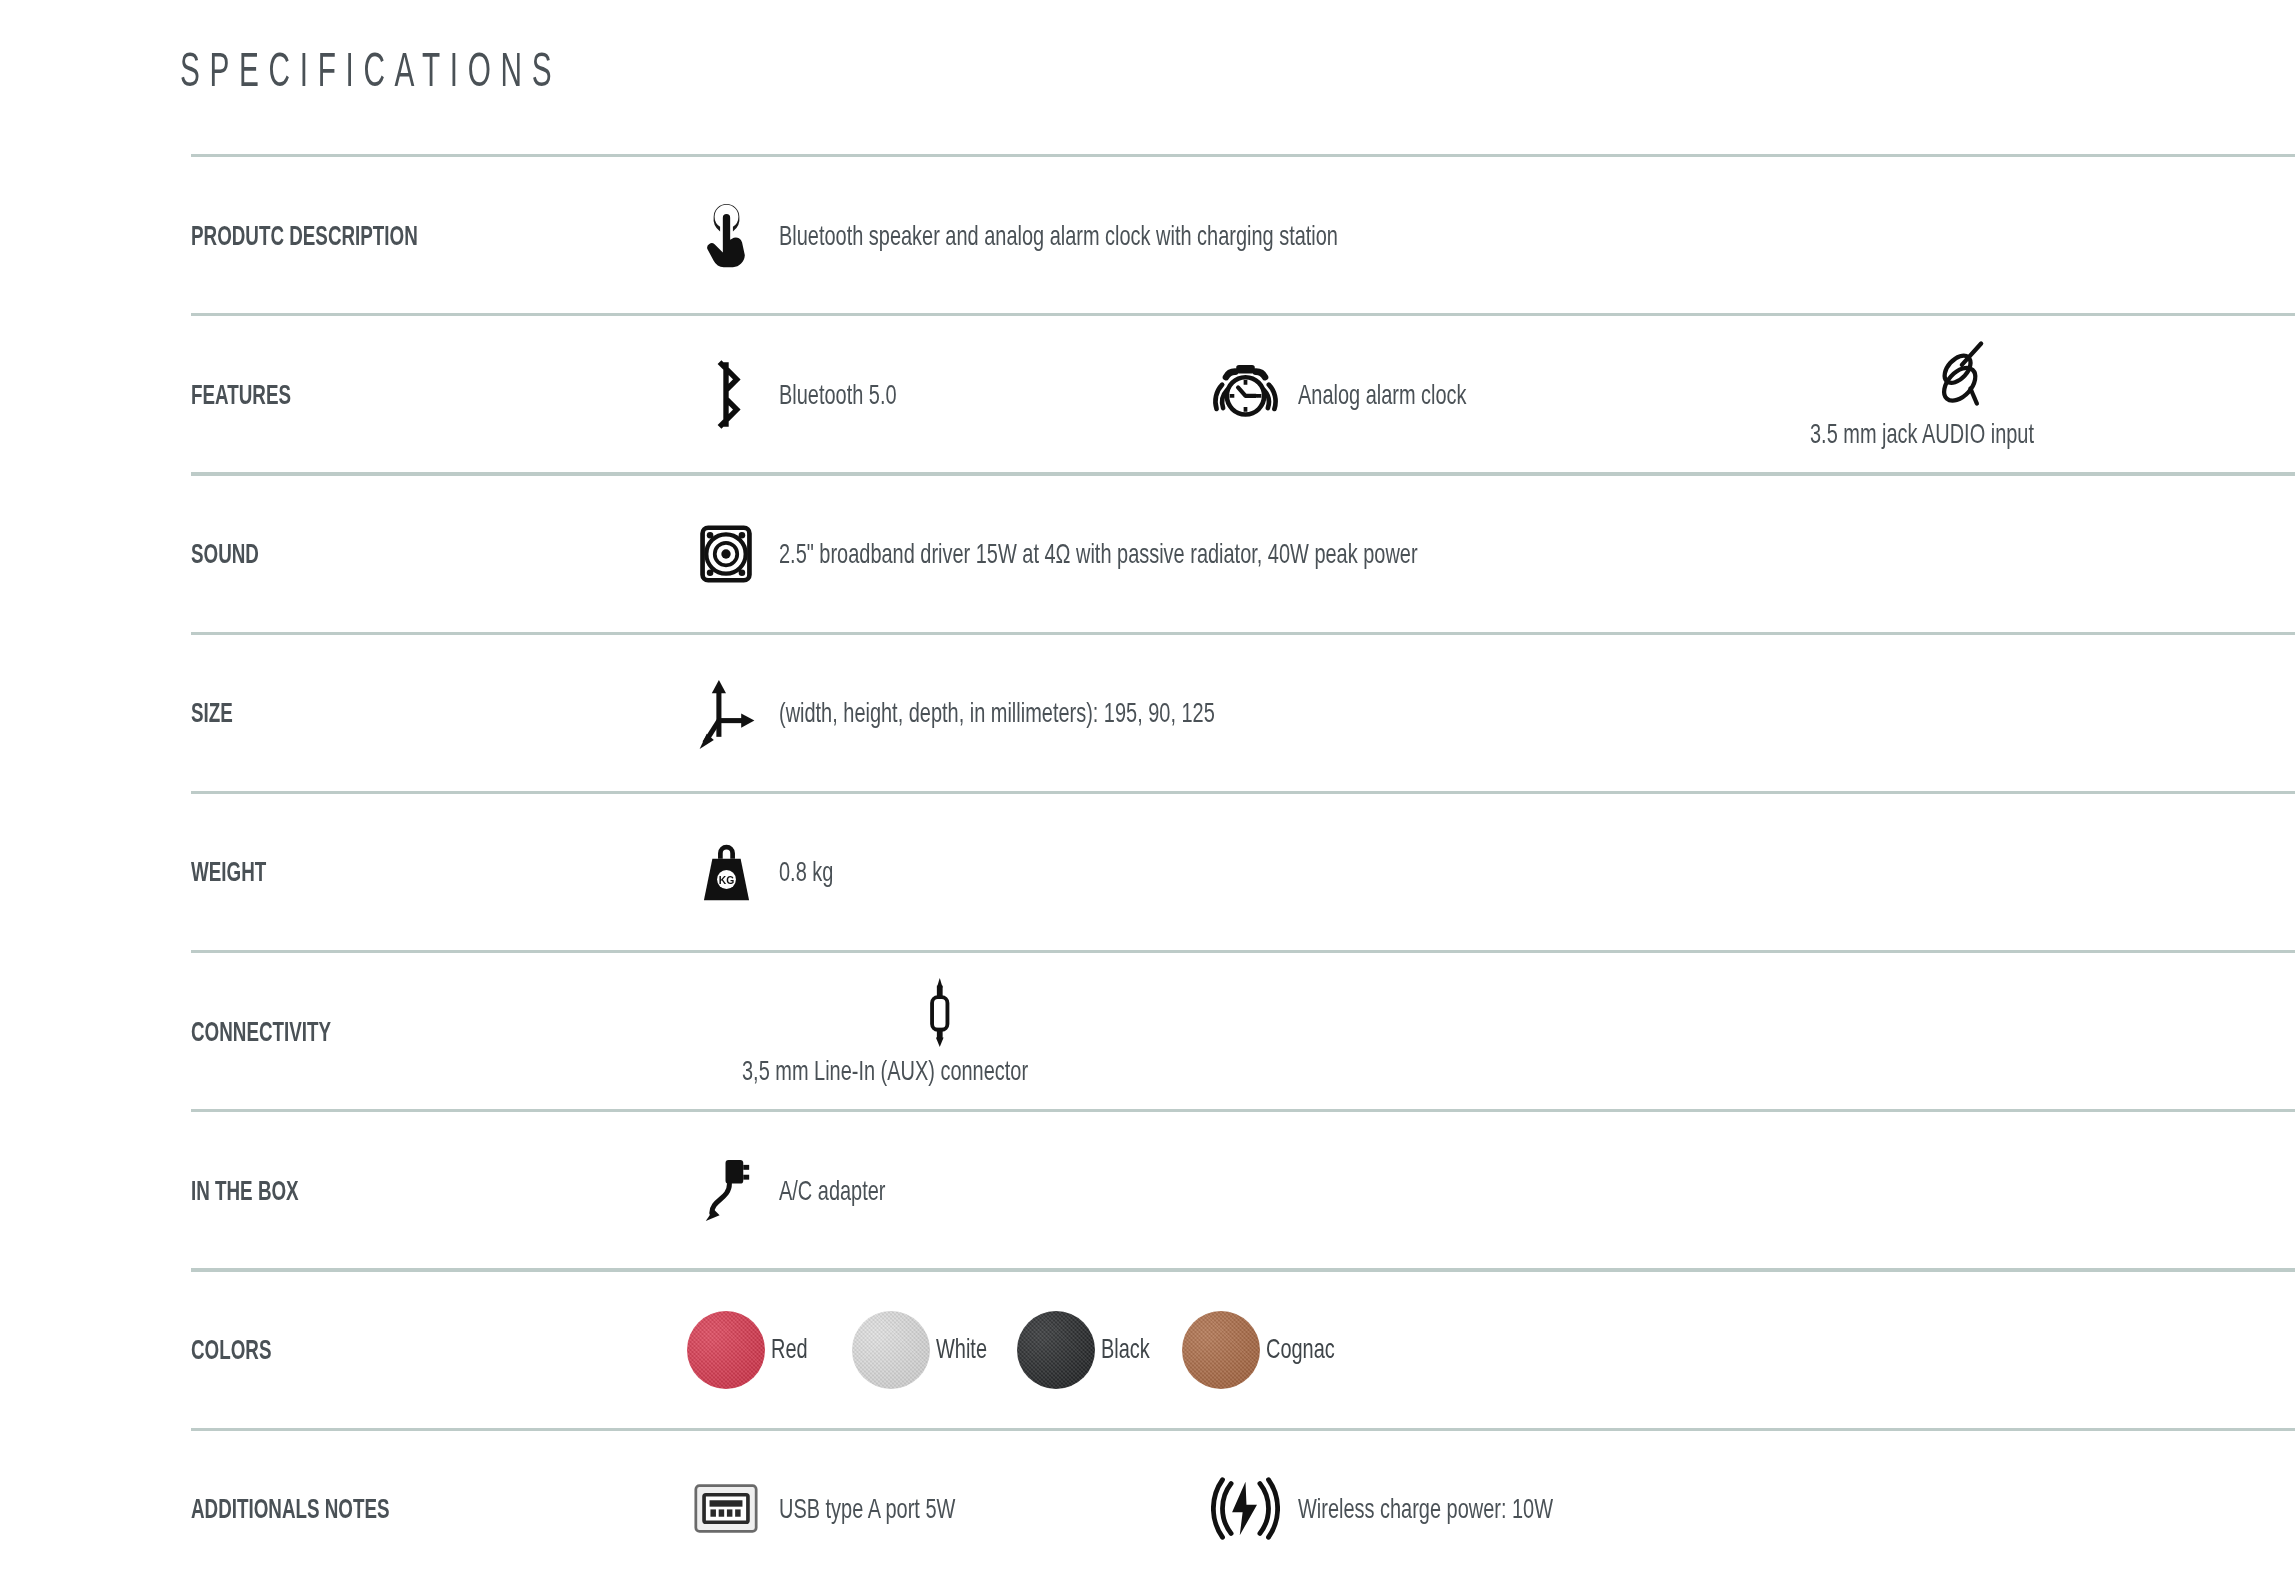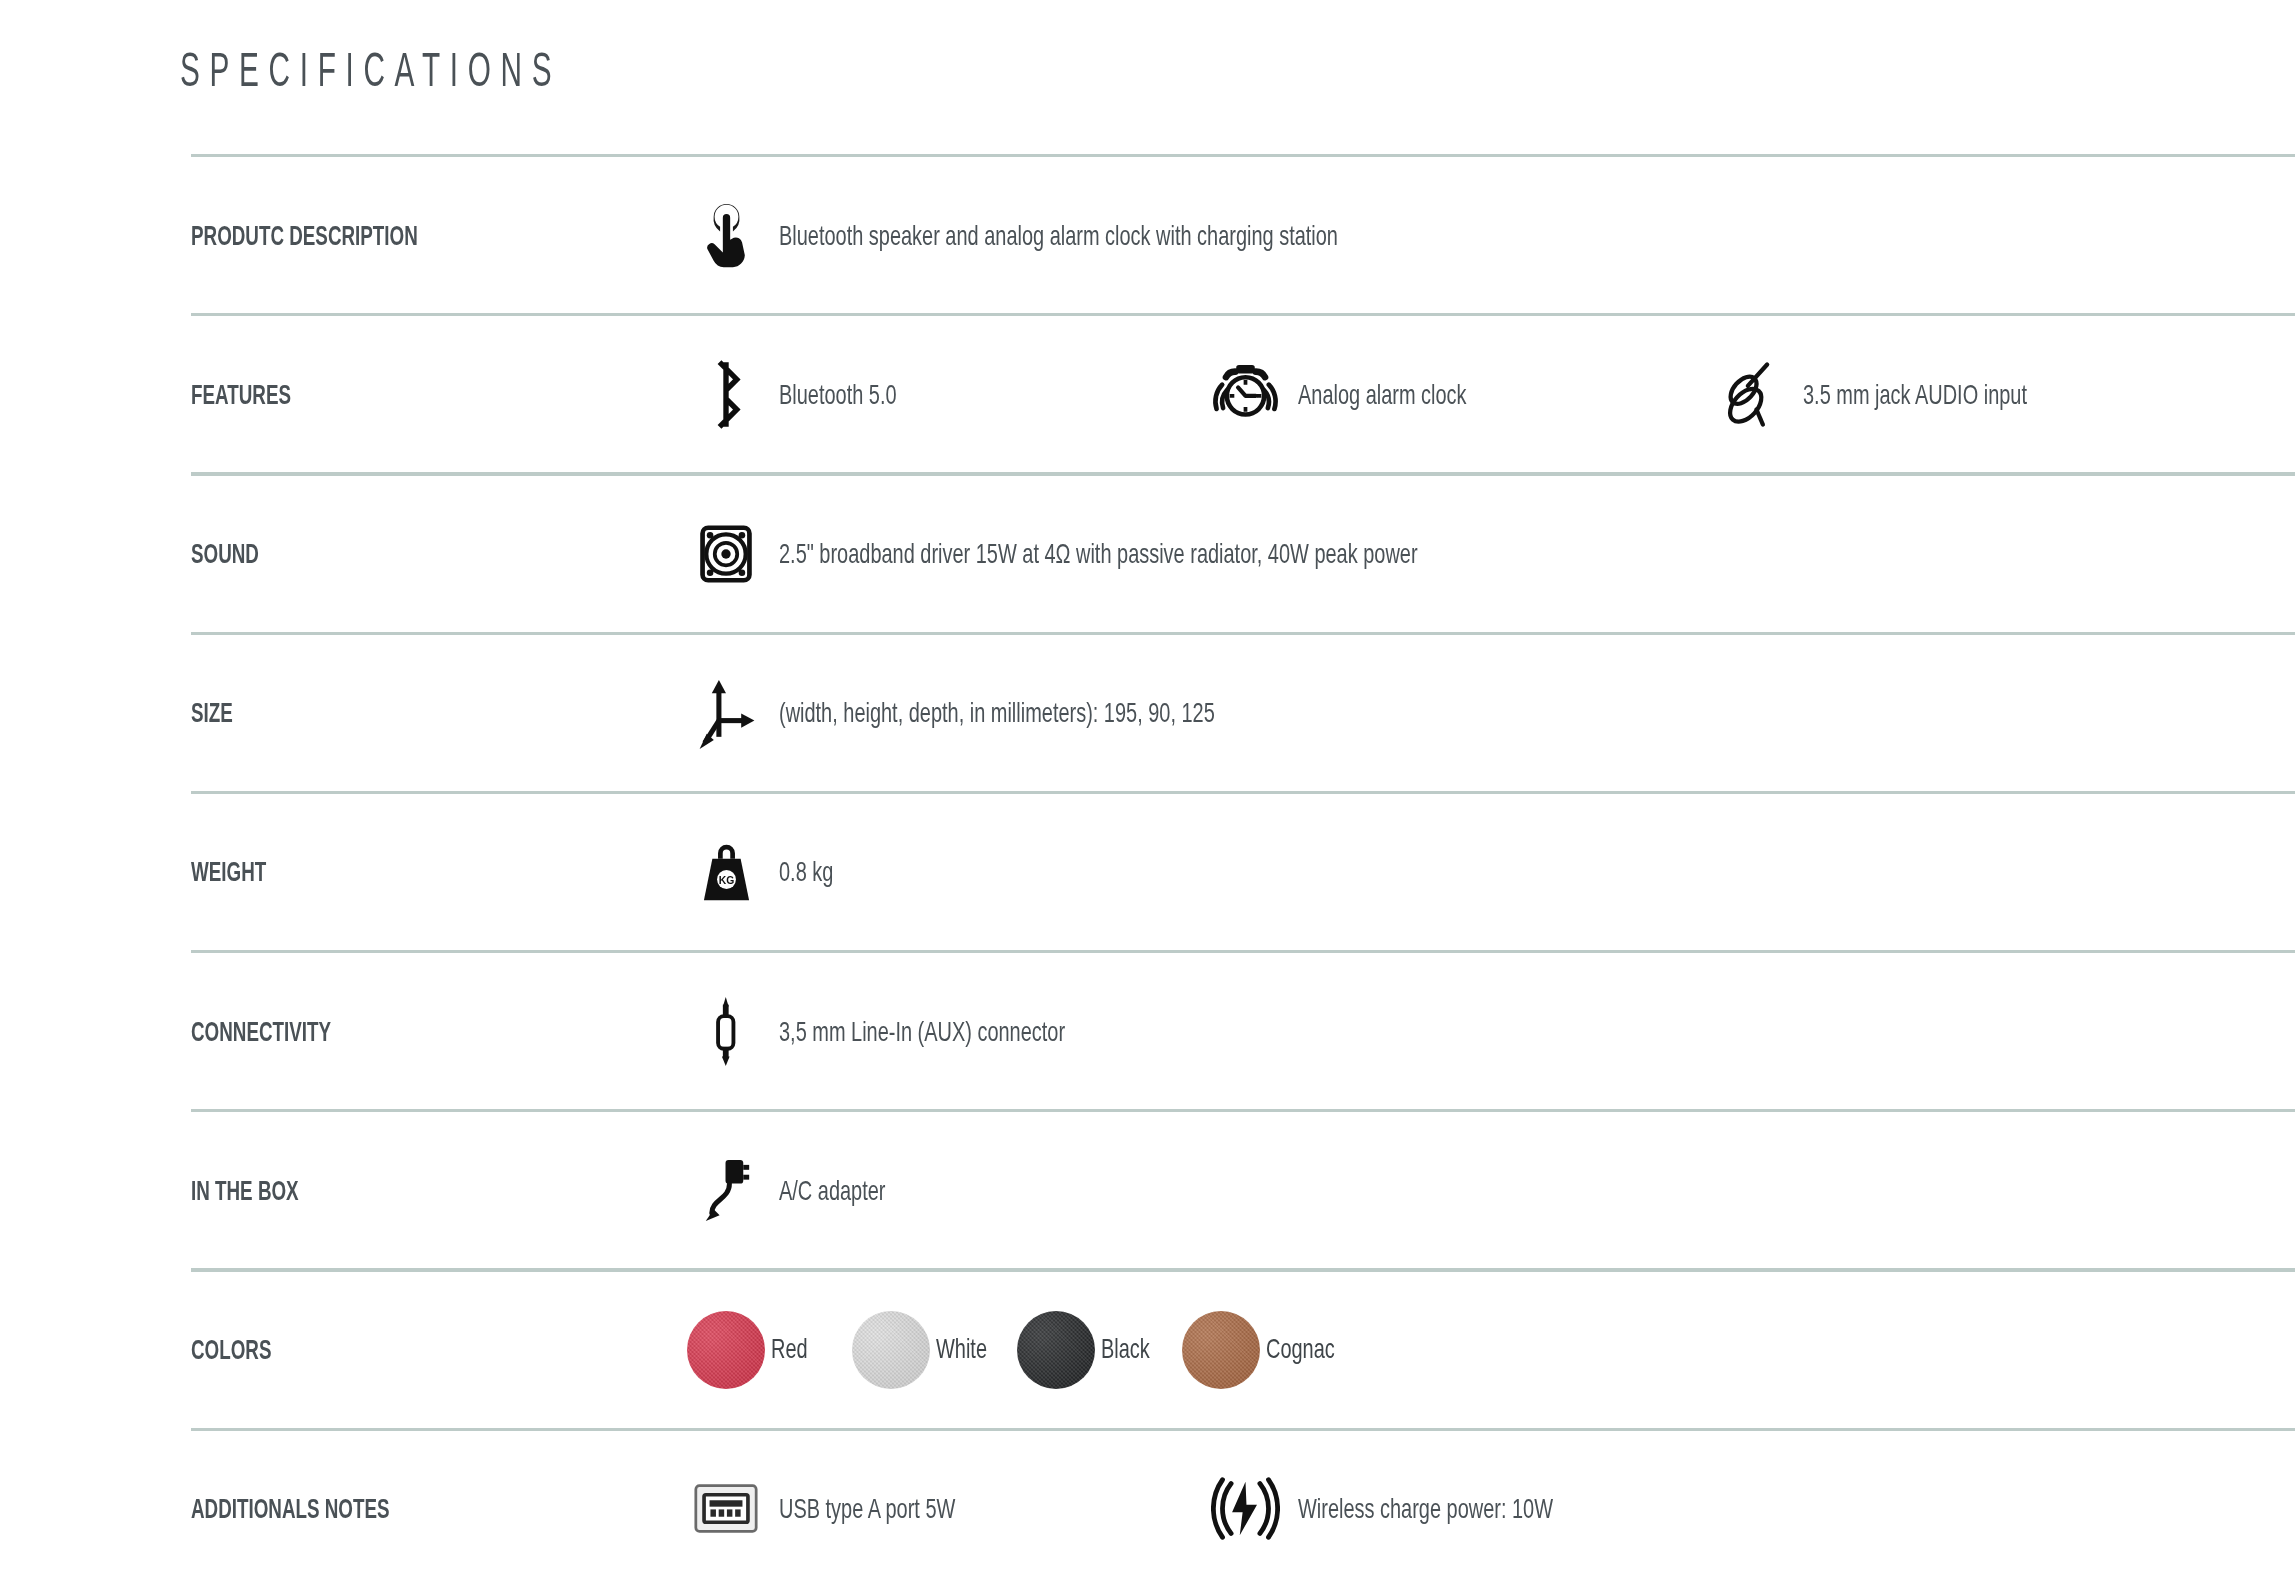--- a/index.html
+++ b/index.html
@@ -76,27 +76,26 @@
     flex: 1 1 auto;
   }
 
   .item {
     display: flex;
     align-items: center;
     flex: 0 0 auto;
   }
   .item.w1 { width: 519px; }
   .item.w2 { width: 505px; }
-  .item.w3 { width: 505px; }
+  .item.w3 { width: 505px; flex-direction: column; }
 
   .icon-box {
     width: 78px;
     flex: 0 0 78px;
     display: flex;
-    align-items: center;
     justify-content: center;
   }
   .icon-box svg { display: block; }
 
   .item-text {
     font-family: "Liberation Sans", sans-serif;
     font-size: 28.5px;
     font-weight: 400;
     color: #4a5156;
     white-space: nowrap;

